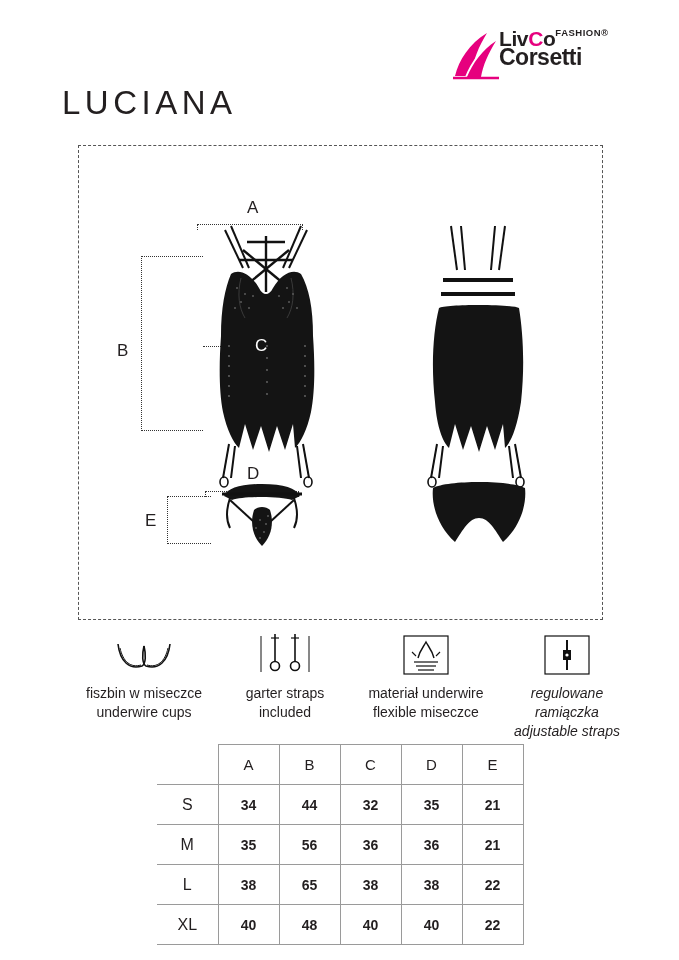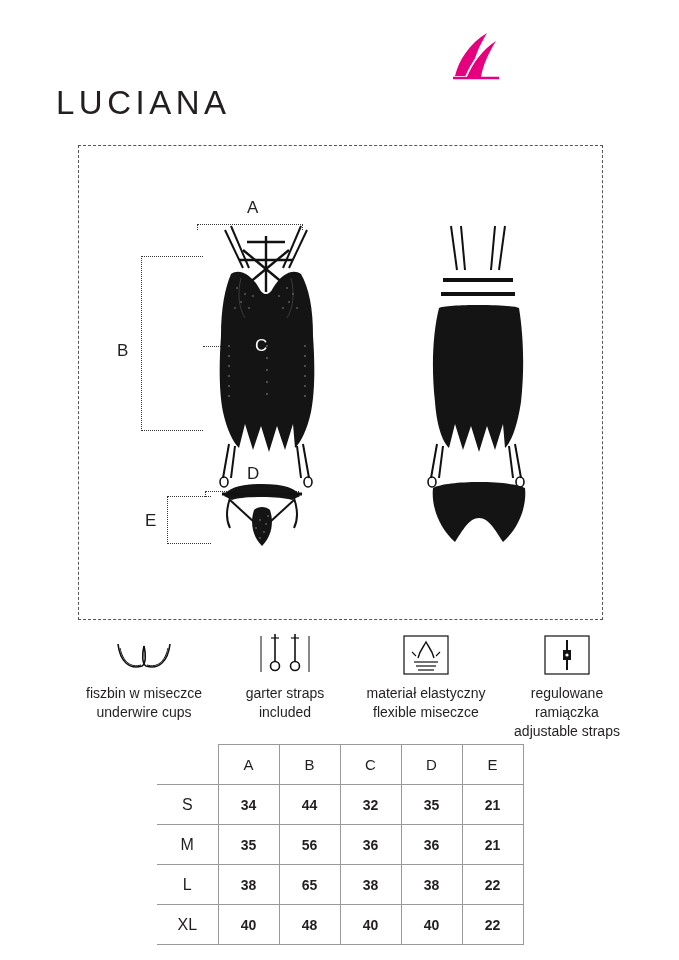--- a/index.html
+++ b/index.html
@@ -52,21 +52,21 @@
     font-size: 23px;
     font-weight: bold;
     letter-spacing: -0.5px;
     color: #231f20;
     margin-top: -3px;
   }
 
   
   .product-title {
     position: absolute;
-    left: 56px; top: 84px;
+    left: 62px; top: 84px;
     font-size: 33px;
     font-weight: normal;
     letter-spacing: 4.5px;
     color: #231f20;
   }
 
   
   .illus-frame {
     position: absolute;
     left: 78px; top: 145px;
@@ -141,20 +141,24 @@
 <div class="page">
 
   <div class="logo">
     <div class="logo-mark">
       <svg width="46" height="50" viewBox="0 0 46 50">
         <path d="M2 46 C6 30 16 14 34 3 C26 16 20 30 18 46 Z" fill="#e6007e"></path>
         <path d="M12 47 C18 32 28 18 44 8 C36 22 30 34 27 47 Z" fill="#ffffff"></path>
         <path d="M14 47 C20 33 29 20 43 11 C35 24 30 35 28 47 Z" fill="#e6007e"></path>
         <path d="M0 48 H46" stroke="#e6007e" stroke-width="2.5" fill="none"></path>
       </svg>
+    </div>
+    <div class="logo-text">
+      <div class="logo-line1"><span>Liv</span><span class="pink">C</span><span>o</span><span class="logo-fashion">FASHION®</span></div>
+      <div class="logo-line2">Corsetti</div>
     </div>
   </div>
 
   <div class="product-title">LUCIANA</div>
 
   <div class="illus-frame">
 
     <div class="guide" style="left:118px; top:78px; width:106px; height:6px; border-width:1px 1px 0 1px;"></div>
     <div class="lbl" style="left:168px; top:52px;">A</div>
 
@@ -337,25 +341,25 @@
         <svg width="64" height="46" viewBox="0 0 64 46">
           <rect x="10" y="4" width="44" height="38" fill="none" stroke="#111" stroke-width="1.2"></rect>
           <path d="M24 26 C26 18 30 14 32 10 C34 14 38 18 40 26" fill="none" stroke="#111" stroke-width="1.4"></path>
           <path d="M20 30 H44" stroke="#111" stroke-width="1.2" fill="none"></path>
           <path d="M22 34 H42" stroke="#111" stroke-width="1.2" fill="none"></path>
           <path d="M24 38 H40" stroke="#111" stroke-width="1.2" fill="none"></path>
           <path d="M18 20 L22 24" stroke="#111" stroke-width="1.1" fill="none"></path>
           <path d="M46 20 L42 24" stroke="#111" stroke-width="1.1" fill="none"></path>
         </svg>
       </div>
-      <div class="cap">materiał elastyczny</div>
+      <div class="cap">materiał underwire</div>
       <div class="cap">flexible miseczce</div>
     </div>
 
-    <div class="feature" style="left:423px; top:0px;">
+    <div class="feature" style="left:423px; top:0px;font-style:italic;">
       <div class="icon-box">
         <svg width="64" height="46" viewBox="0 0 64 46">
           <rect x="10" y="4" width="44" height="38" fill="none" stroke="#111" stroke-width="1.2"></rect>
           <path d="M32 8 V38" stroke="#111" stroke-width="2" fill="none"></path>
           <rect x="28" y="18" width="8" height="10" fill="#111"></rect>
           <circle cx="32" cy="23" r="1.6" fill="#fff"></circle>
         </svg>
       </div>
       <div class="cap">regulowane ramiączka</div>
       <div class="cap">adjustable straps</div>

